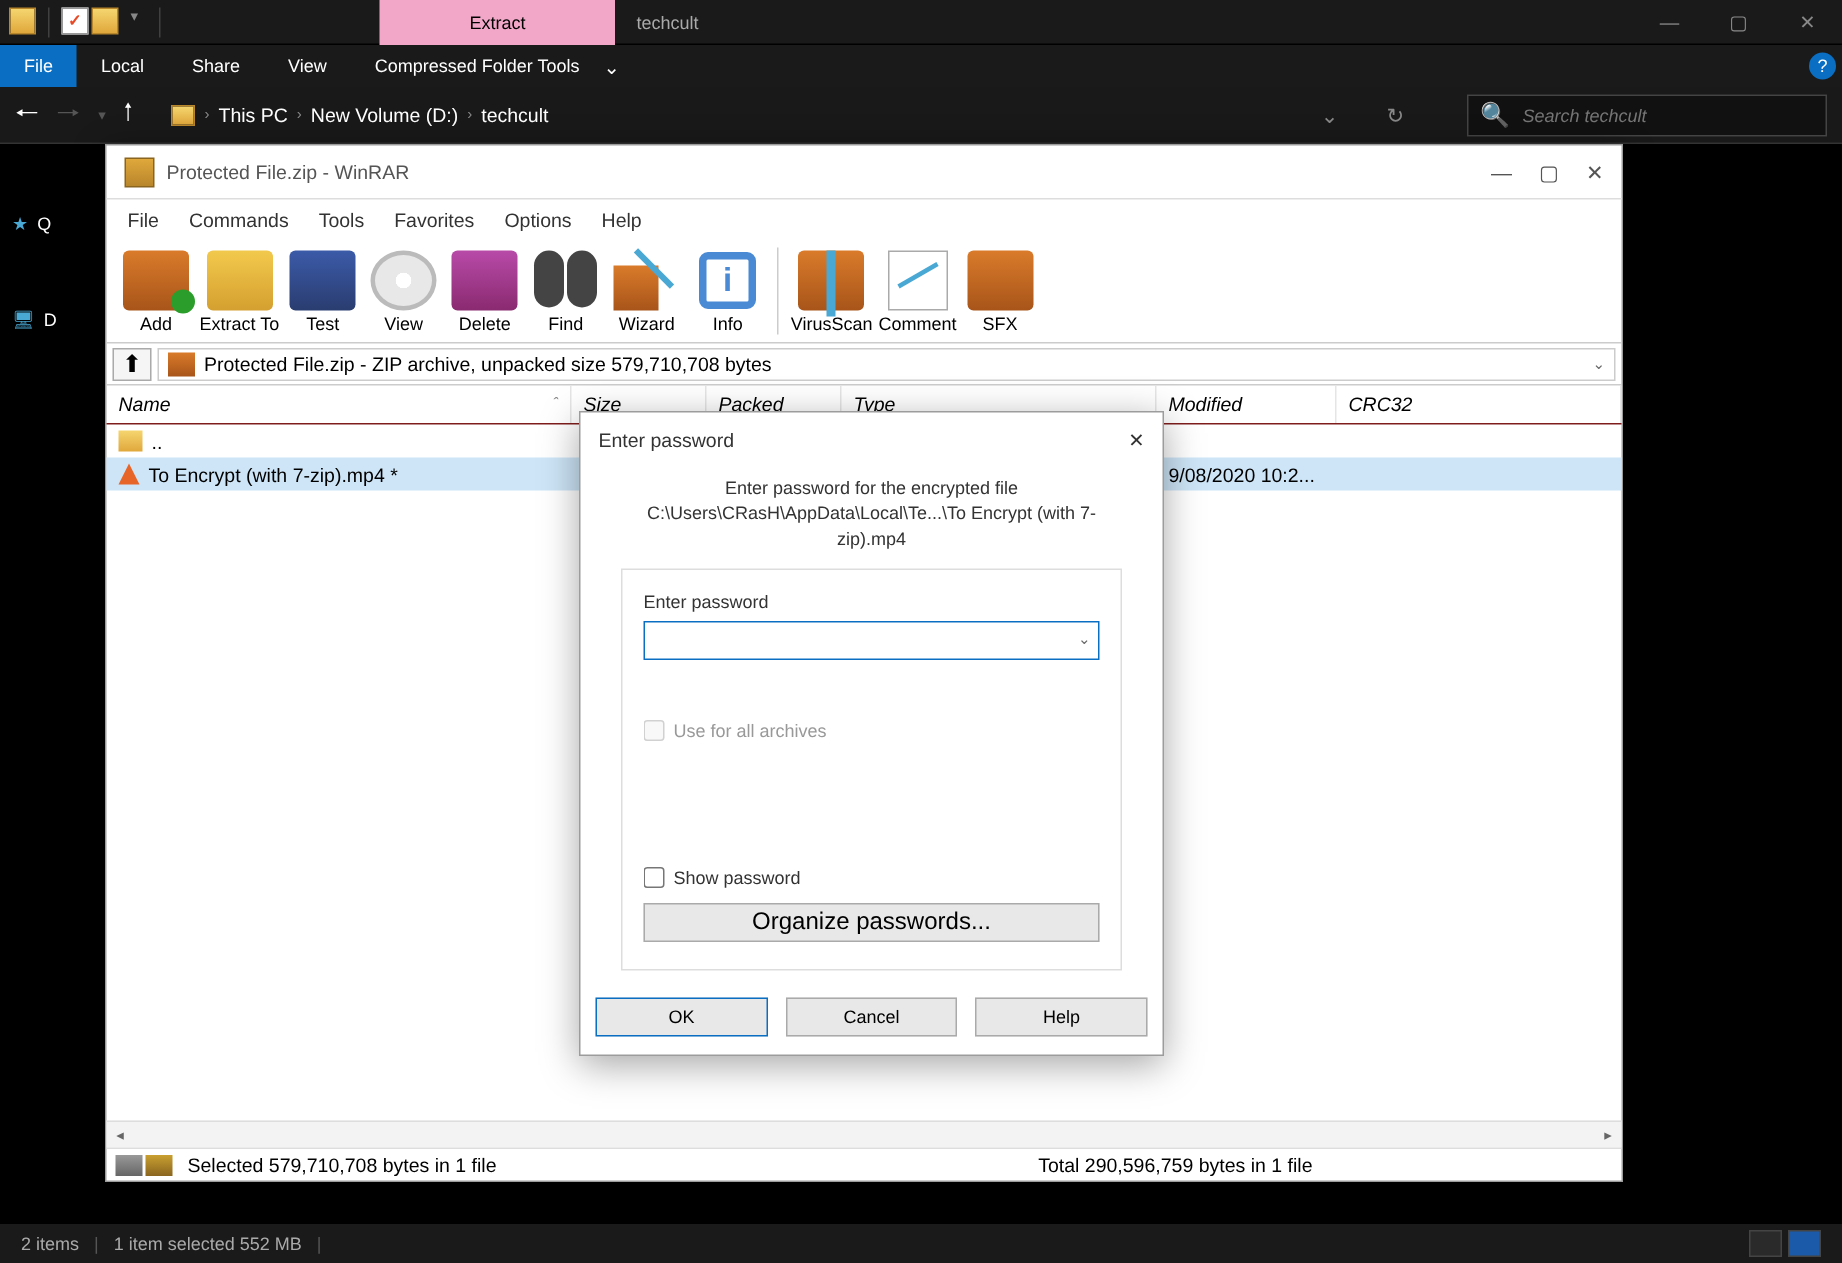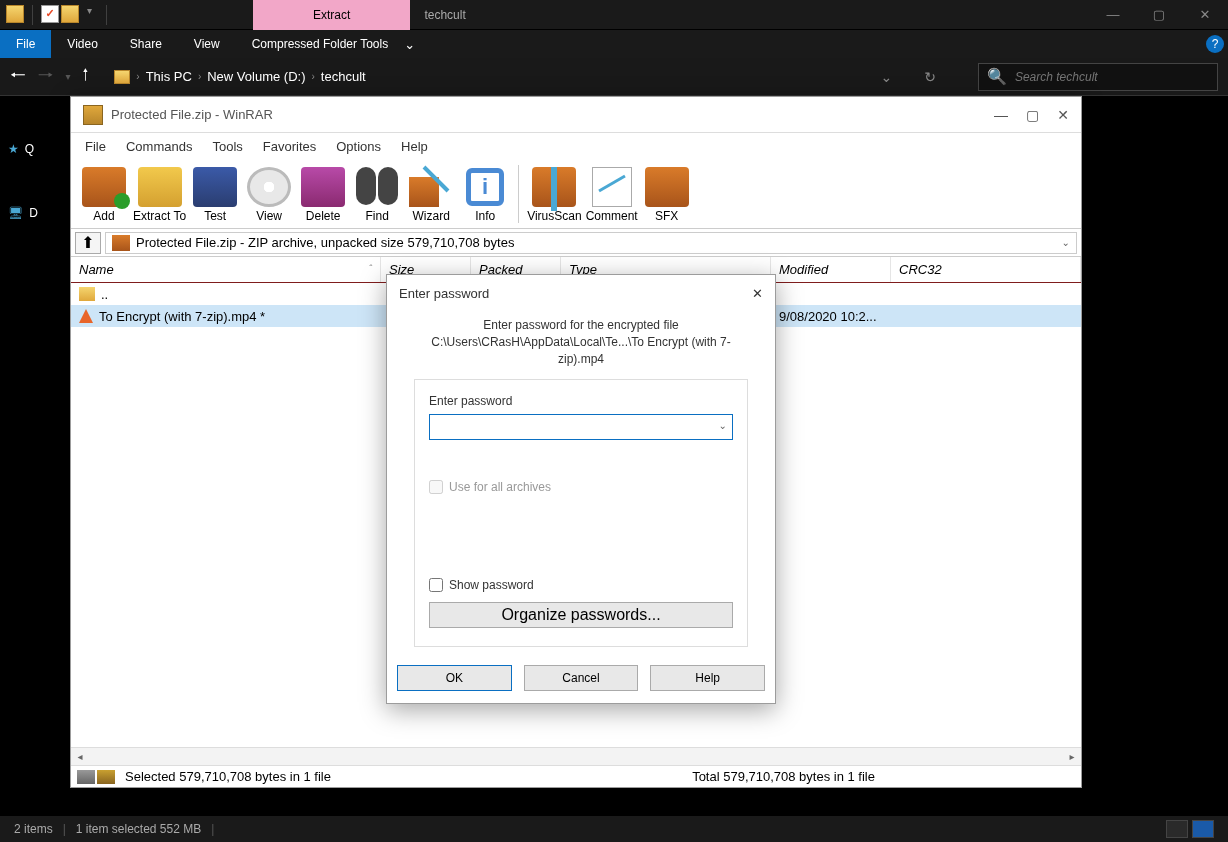--- a/index.html
+++ b/index.html
@@ -144,21 +144,21 @@
   <div class="tab-title">techcult</div>
   <div class="win-buttons">
     <div class="win-btn">—</div>
     <div class="win-btn">▢</div>
     <div class="win-btn">✕</div>
   </div>
 </div>
 
 <div class="ribbon">
   <div class="ribbon-tab file">File</div>
-  <div class="ribbon-tab">Video</div>
+  <div class="ribbon-tab">Local</div>
   <div class="ribbon-tab">Share</div>
   <div class="ribbon-tab">View</div>
   <div class="ribbon-tab">Compressed Folder Tools</div>
   <span class="chev-down-help">⌄</span>
   <div class="ribbon-help">
       <div class="help-circle">?</div>
     </div>
 </div>
 
 <div class="addressbar">
@@ -333,21 +333,21 @@
   <div class="wr-scroll">
     <div class="wr-scroll-l">◂</div>
     <div class="wr-scroll-r">▸</div>
   </div>
   <div class="wr-status">
     <div class="wr-st-icons">
         <div class="wr-st-ico"></div>
         <div class="wr-st-ico" style="background:linear-gradient(#c9a030,#8a6520)"></div>
       </div>
     <span>Selected 579,710,708 bytes in 1 file</span>
-    <span style="margin-left:auto;margin-right:200px">Total 579,710,708 bytes in 1 file</span>
+    <span style="margin-left:auto;margin-right:200px">Total 290,596,759 bytes in 1 file</span>
   </div>
 </div>
 
 <div class="dialog">
   <div class="dlg-title">
     <span>Enter password</span>
     <span class="dlg-close">✕</span>
   </div>
   <div class="dlg-body">
     <div class="dlg-msg">

